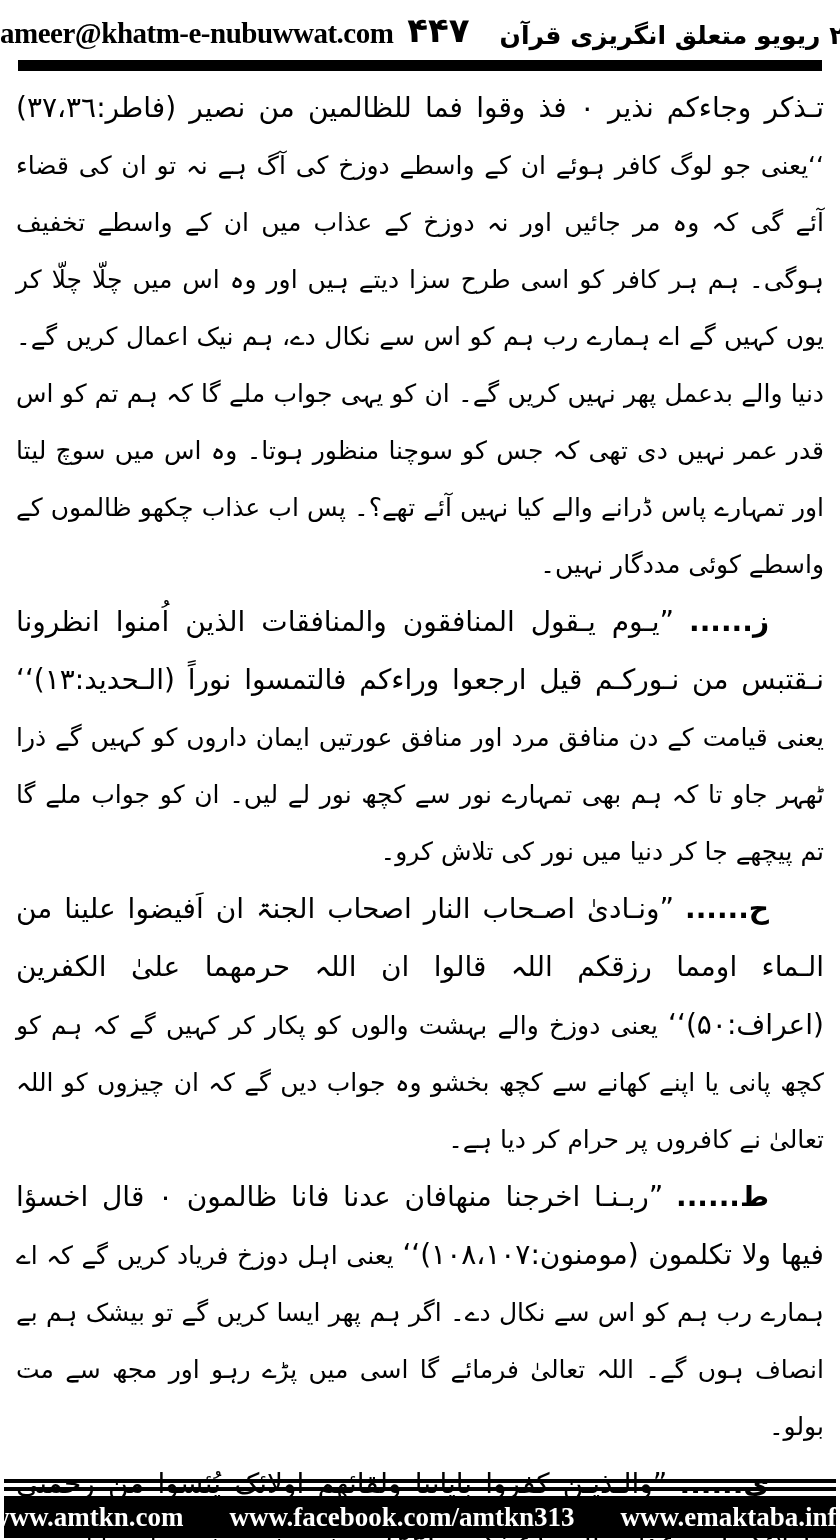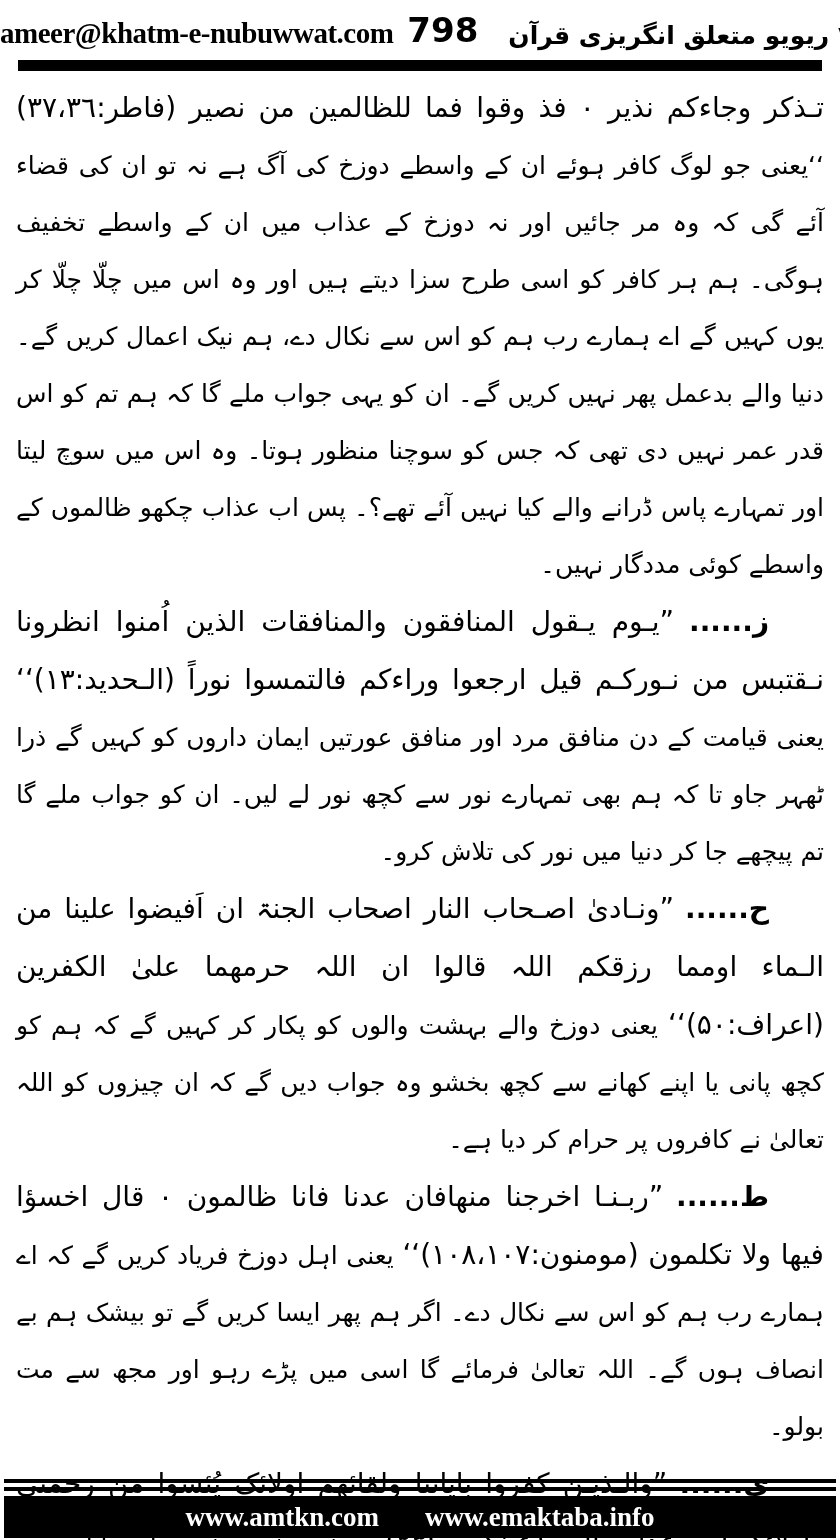--- a/index.html
+++ b/index.html
@@ -98,21 +98,21 @@
     white-space: nowrap;
   }
 </style>
 </head>
 <body>
 
 <div class="page">
 
   <div class="hdr">
     <div class="hdr-email">ameer@khatm-e-nubuwwat.com</div>
-    <div class="hdr-page">798</div>
+    <div class="hdr-page">۴۴۷</div>
     <div class="hdr-title">احتساب جلد۲۷ ریویو متعلق انگریزی قرآن</div>
   </div>
 
   <div class="rule-top"></div>
 
   <div class="content">
 
     <p><span class="ar">تـذکر وجاءکم نذیر ۰ فذ وقوا فما للظالمین من نصیر (فاطر:۳۷،۳٦)</span> <span class="ur">‘‘یعنی جو لوگ کافر ہوئے ان کے واسطے دوزخ کی آگ ہے نہ تو ان کی قضاء آئے گی کہ وہ مر جائیں اور نہ دوزخ کے عذاب میں ان کے واسطے تخفیف ہوگی۔ ہم ہر کافر کو اسی طرح سزا دیتے ہیں اور وہ اس میں چلّا چلّا کر یوں کہیں گے اے ہمارے رب ہم کو اس سے نکال دے، ہم نیک اعمال کریں گے۔ دنیا والے بدعمل پھر نہیں کریں گے۔ ان کو یہی جواب ملے گا کہ ہم تم کو اس قدر عمر نہیں دی تھی کہ جس کو سوچنا منظور ہوتا۔ وہ اس میں سوچ لیتا اور تمہارے پاس ڈرانے والے کیا نہیں آئے تھے؟۔ پس اب عذاب چکھو ظالموں کے واسطے کوئی مددگار نہیں۔</span></p>
 
     <p class="quote-p"><span class="marker">ز......</span> <span class="ar">”یـوم یـقول المنافقون والمنافقات الذین اُمنوا انظرونا نـقتبس من نـورکـم قیل ارجعوا وراءکم فالتمسوا نوراً (الـحدید:۱۳)‘‘</span> <span class="ur">یعنی قیامت کے دن منافق مرد اور منافق عورتیں ایمان داروں کو کہیں گے ذرا ٹھہر جاو تا کہ ہم بھی تمہارے نور سے کچھ نور لے لیں۔ ان کو جواب ملے گا تم پیچھے جا کر دنیا میں نور کی تلاش کرو۔</span></p>
@@ -122,17 +122,18 @@
     <p class="quote-p"><span class="marker">ط......</span> <span class="ar">”ربـنـا اخرجنا منھافان عدنا فانا ظالمون ۰ قال اخسؤا فیھا ولا تکلمون (مومنون:۱۰۸،۱۰۷)‘‘</span> <span class="ur">یعنی اہل دوزخ فریاد کریں گے کہ اے ہمارے رب ہم کو اس سے نکال دے۔ اگر ہم پھر ایسا کریں گے تو بیشک ہم بے انصاف ہوں گے۔ اللہ تعالیٰ فرمائے گا اسی میں پڑے رہو اور مجھ سے مت بولو۔</span></p>
 
     <p class="quote-p"><span class="marker">ی......</span> <span class="ar">”والـذیـن کفروا بایاتنا ولقائھم اولائک یُئسوا من رحمتی واولائک لھم عذاب الیم (عـنکبوت:۲۳)‘‘</span> <span class="ur">یعنی جنہوں نے ہماری آیات سے اور ہمارے ملنے سے انکار کیا وہ میری رحمت سے ناامید ہو گئے اور ان کو واسطے تکلیف دہ عذاب ہے۔</span></p>
 
   </div>
 
   <div class="footer">
     <div class="footer-rule"></div>
     <div class="footer-bar">
       <span>www.amtkn.com</span>
+      <span>www.facebook.com/amtkn313</span>
       <span>www.emaktaba.info</span>
     </div>
   </div>
 
 </div>
 
 </body></html>

